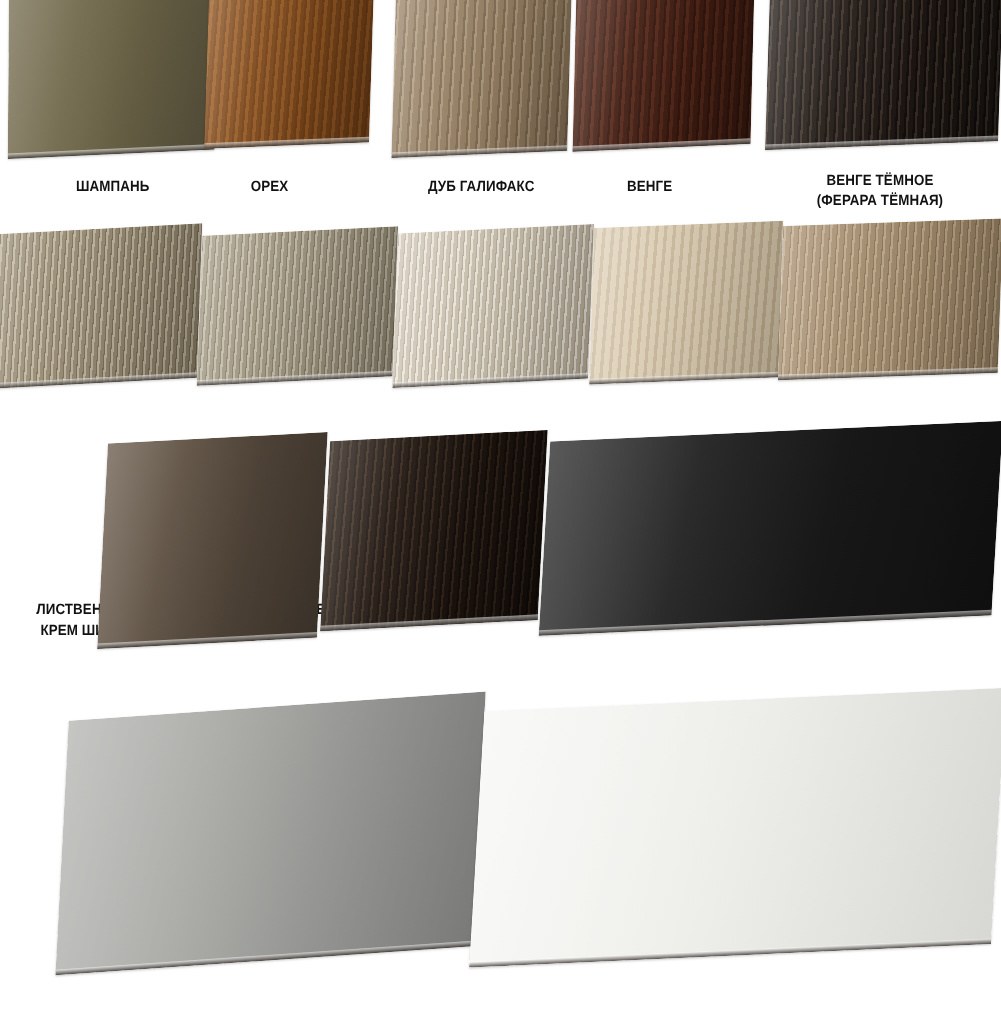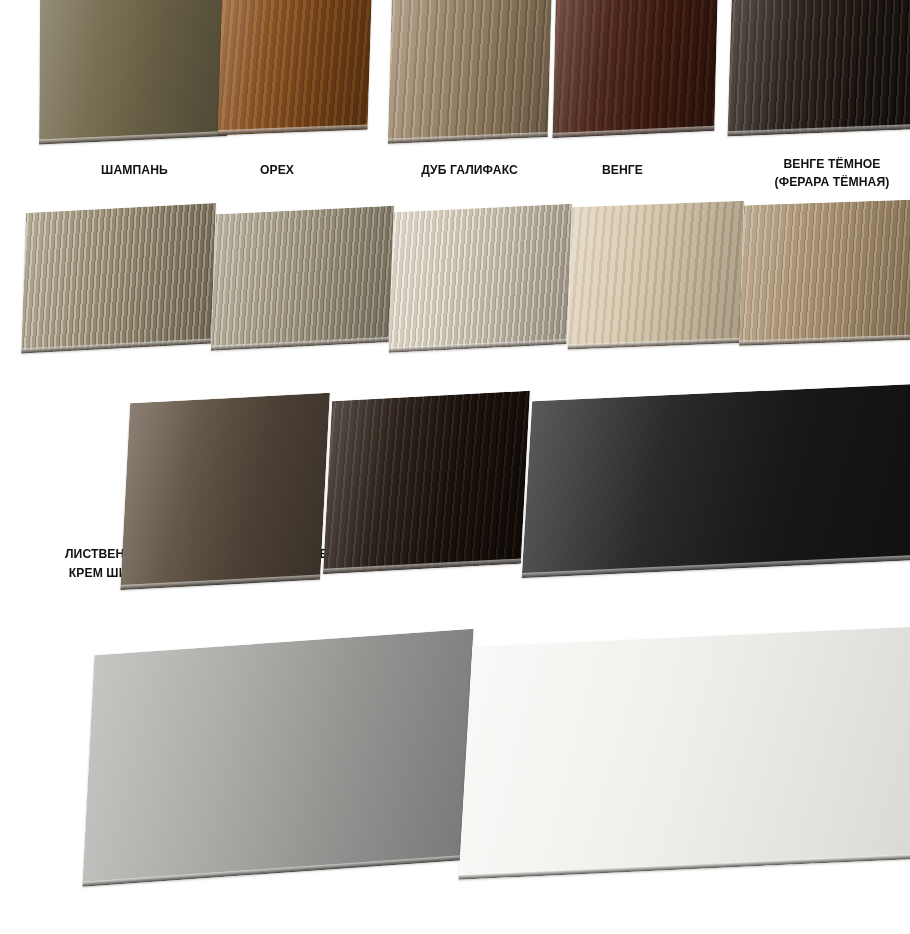--- a/index.html
+++ b/index.html
@@ -4,21 +4,21 @@
 <style>
   * { box-sizing: border-box; margin: 0; padding: 0; }
   html, body {
     width: 910px; height: 934px;
     background: #ffffff;
     font-family: "Liberation Sans", sans-serif;
     overflow: hidden;
   }
   #sheet { position: relative; width: 910px; height: 934px; background: #fff; }
 
-  .row { position: absolute; left: 0; width: 793px; margin-left: 32px; }
+  .row { position: absolute; left: 0; width: 793px; }
 
   
   .sample { position: absolute; }
   .chip {
     position: absolute;
     overflow: hidden;
     transform-origin: 50% 0%;
     box-shadow: 0 1px 2px rgba(0,0,0,.18);
   }
   .chip .face {

